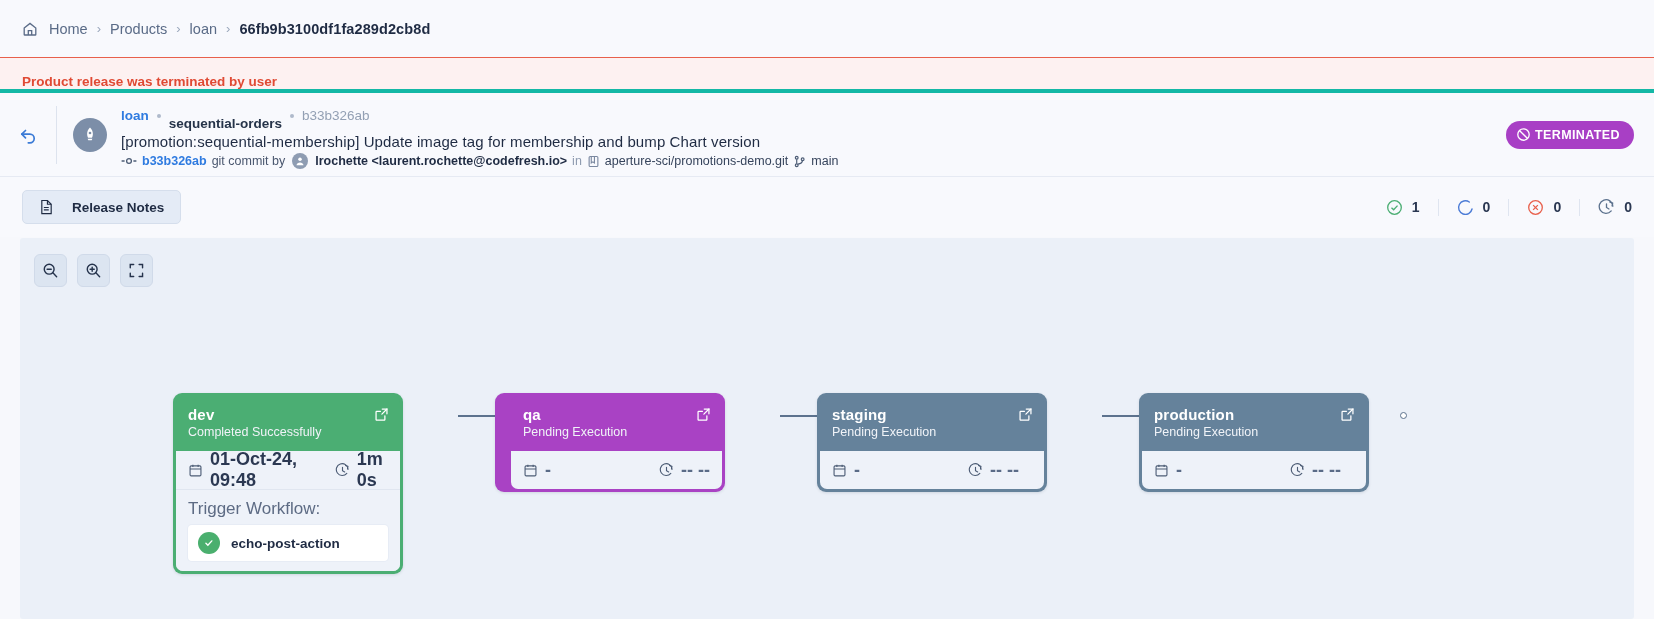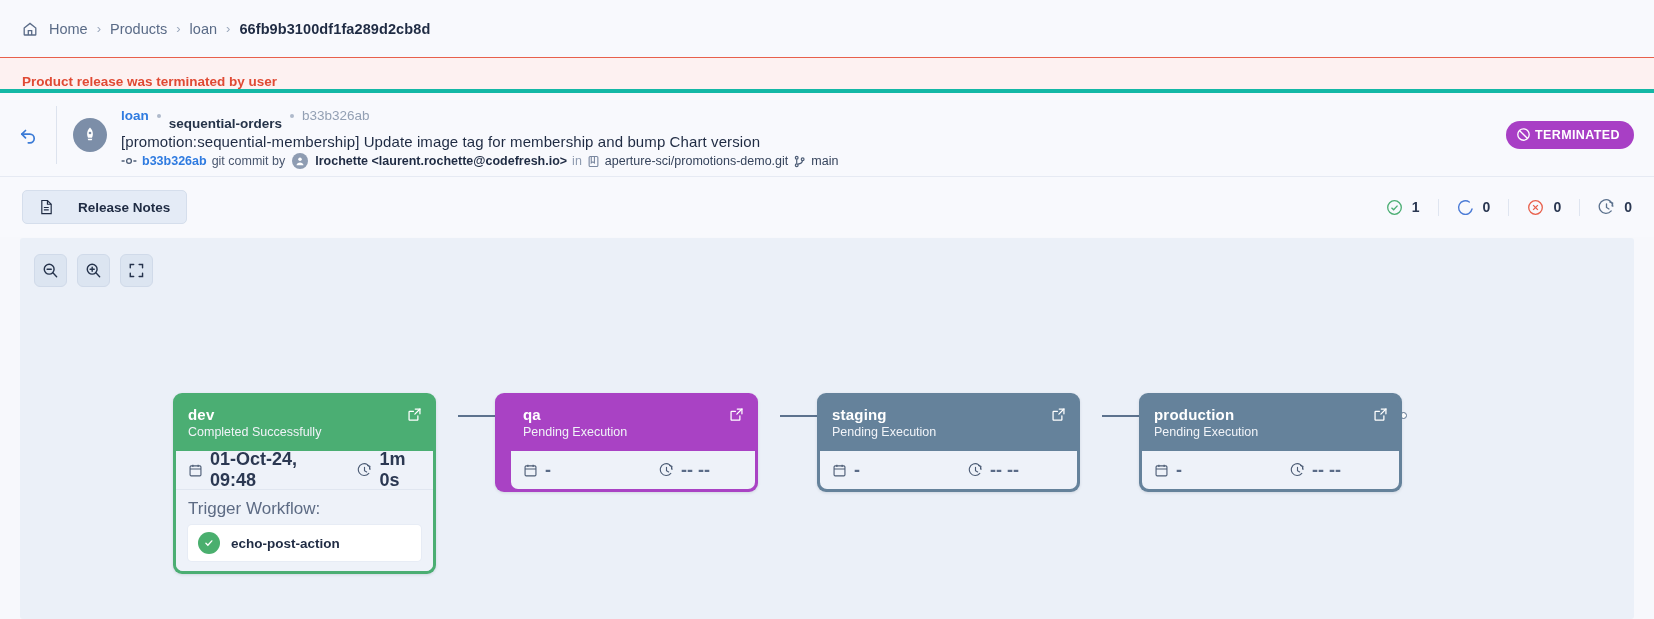--- a/index.html
+++ b/index.html
@@ -89,21 +89,21 @@
 
   
   .tabs-row {
     height: 60px;
     background: #F8F9FD;
     display:flex; align-items:center;
     padding: 0 22px 0 22px;
     position: relative;
   }
   .tab-btn {
-    display:flex; align-items:center; gap:24px;
+    display:flex; align-items:center; gap:18px;
     height:34px; padding: 0 16px;
     border:1px solid #D5DEEC; border-radius:5px;
     background:#E4EBF6;
     font-size:13.5px; font-weight:700; color:#1F2B43;
     cursor:pointer;
   }
   .counters { position:absolute; right:22px; display:flex; align-items:center; gap:0; }
   .counter { display:flex; align-items:center; gap:9px; padding: 0 18px; font-size:14px; color:#2B3852; font-weight:600; }
   .counter + .counter { border-left:1px solid #DFE5F0; }
   .counter:last-child { padding-right:0; }
@@ -118,21 +118,21 @@
   .zoom-btn {
     width:33px; height:33px; border-radius:6px;
     background:#DCE5F1; border:1px solid #D0DAE9;
     display:flex; align-items:center; justify-content:center;
     cursor:pointer;
   }
 
   
   .node {
     position:absolute; top:155px;
-    width:263px;
+    width:230px;
     border-radius:9px;
     padding:3px;
     box-shadow: 0 1px 3px rgba(30,45,70,.13);
   }
   .node-inner { border-radius:7px; overflow:hidden; }
   .node-head { padding: 10px 12px 12px 12px; position:relative; }
   .node-name { font-size:15px; font-weight:700; color:#ffffff; letter-spacing:.2px; }
   .node-status { font-size:12.5px; color:#F0F3F8; margin-top:2px; font-weight:400; }
   .ext-icon { position:absolute; right:11px; top:11px; cursor:pointer; }
   .node-body { background:#EEF2F9; padding: 0 0 0 0; }

